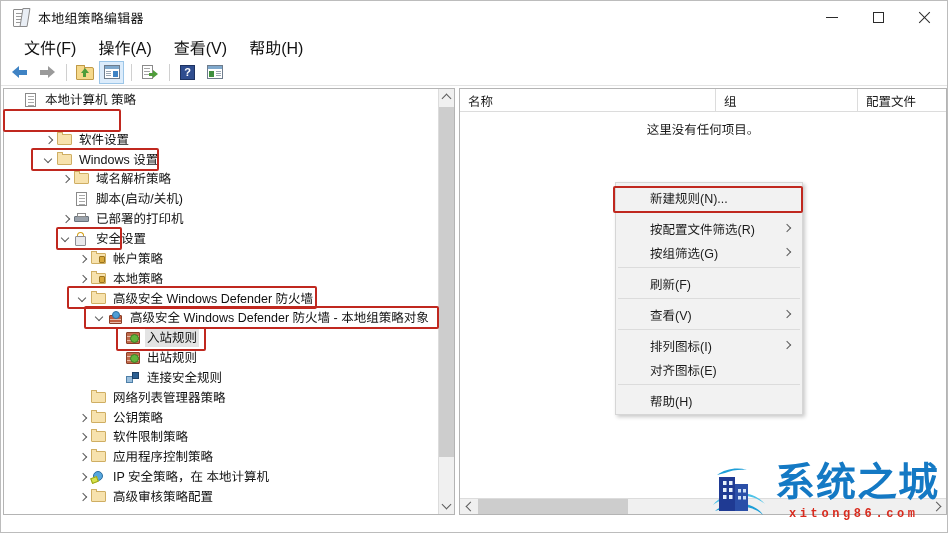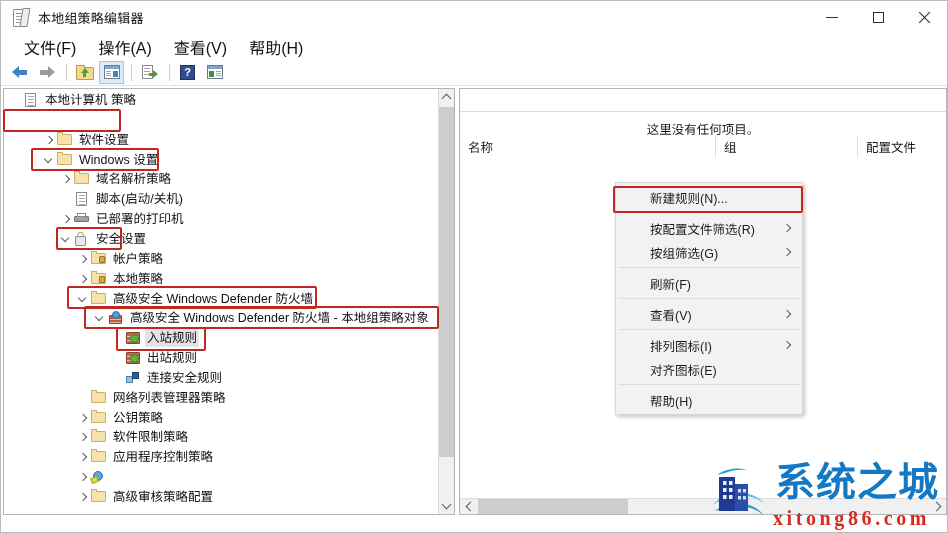--- a/index.html
+++ b/index.html
@@ -196,21 +196,21 @@
   .vs-up .vs-ar{transform:rotate(-135deg);margin-top:2px;}
   .vs-dn .vs-ar{transform:rotate(45deg);margin-bottom:2px;}
   .vs-thumb{position:absolute;left:0;width:15px;background:#cdcdcd;}
 
   .list-panel{position:absolute;left:458px;top:87px;width:488px;height:427px;
               background:#ffffff;border:1px solid #b4b4b4;box-sizing:border-box;overflow:hidden;}
   .lp-head{position:absolute;left:0;top:0;width:486px;height:22px;background:#ffffff;
            border-bottom:1px solid #dcdcdc;}
   .lp-col{position:absolute;top:0;height:22px;display:flex;align-items:center;
           font-size:12.5px;color:#1b1b1b;padding-left:8px;box-sizing:border-box;
-          border-right:1px solid #dcdcdc;cursor:default;margin-top:46px;}
+          border-right:1px solid #dcdcdc;cursor:default;}
   .lp-empty{position:absolute;left:0;top:30px;width:486px;text-align:center;
             font-size:12.5px;color:#1b1b1b;}
   .hscroll{position:absolute;left:0;bottom:0;width:486px;height:16px;background:#f0f0f0;
            border-top:1px solid #dcdcdc;box-sizing:border-box;}
   .hs-l,.hs-r{position:absolute;top:0;width:17px;height:15px;display:flex;
            align-items:center;justify-content:center;}
   .hs-l{left:0;} .hs-r{right:0;}
   .hs-ar{width:6px;height:6px;border-right:1.4px solid #5c5c5c;border-bottom:1.4px solid #5c5c5c;}
   .hs-l .hs-ar{transform:rotate(135deg);margin-left:3px;}
   .hs-r .hs-ar{transform:rotate(-45deg);margin-right:3px;}
@@ -230,23 +230,23 @@
   
   .redbox{position:absolute;border:2.5px solid #c0281f;border-radius:2px;
           pointer-events:none;box-sizing:border-box;}
 
   
   .wm{position:absolute;left:706px;top:456px;width:238px;height:73px;}
   .wm-logo{position:absolute;left:0;top:4px;width:62px;height:62px;}
   .wm-text{position:absolute;left:68px;top:2px;font-size:40px;font-weight:bold;
            color:#1479c4;letter-spacing:1px;line-height:46px;
            font-family:"DejaVu Sans","Liberation Sans",sans-serif;}
-  .wm-sub{position:absolute;left:66px;top:50px;font-size:20px;font-weight:bold;
+  .wm-sub{position:absolute;left:82px;top:50px;font-size:12px;font-weight:bold;
           color:#d82b1e;letter-spacing:3.6px;
-          font-family:Liberation Serif, serif;}
+          font-family:Liberation Mono, monospace;}
 </style>
 </head>
 <body>
 
 <div id="app">
 
   <div class="titlebar">
     <div class="title-icon">
       <div class="pg"></div>
         <div class="fold"></div>
@@ -498,20 +498,21 @@
         <div class="trow" style="top: 378.15px; left: 72px;">
           <div class="chev collapsed">
             <i></i>
           </div>
           <div class="ti">
             <div class="i-ipsec">
               <div class="g"></div>
               <div class="s"></div>
             </div>
           </div>
+          <div class="tw">IP 安全策略，在 本地计算机</div>
         </div>
         <div class="trow" style="top: 398px; left: 72px;">
           <div class="chev collapsed">
             <i></i>
           </div>
           <div class="ti">
             <div class="i-folder"></div>
           </div>
           <div class="tw">高级审核策略配置</div>
         </div>

